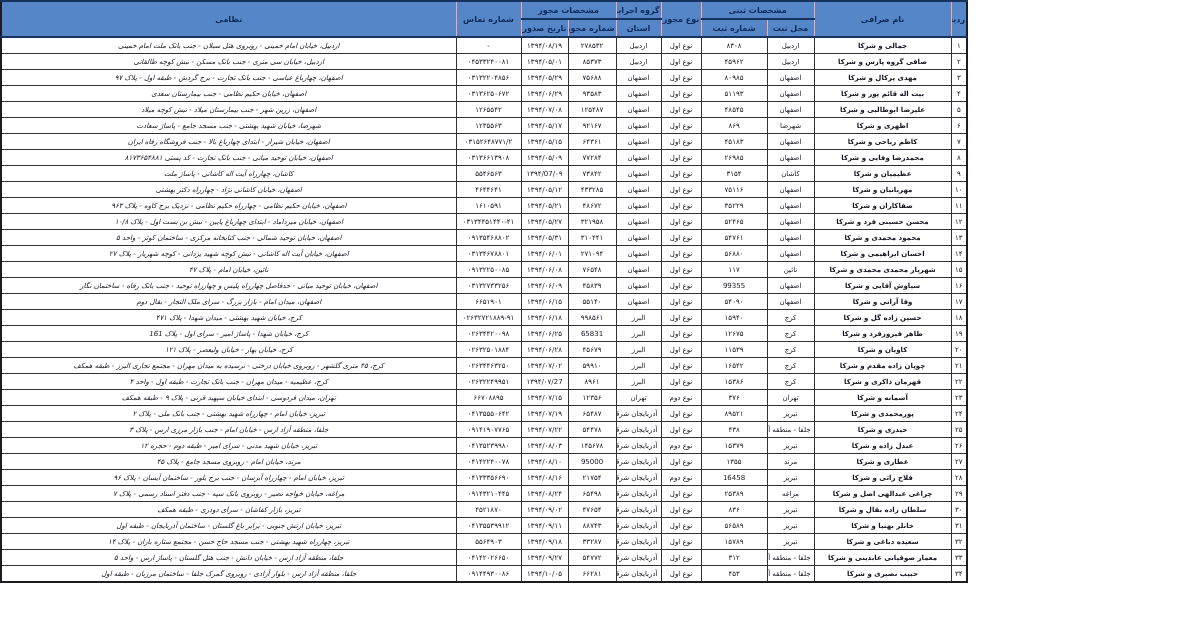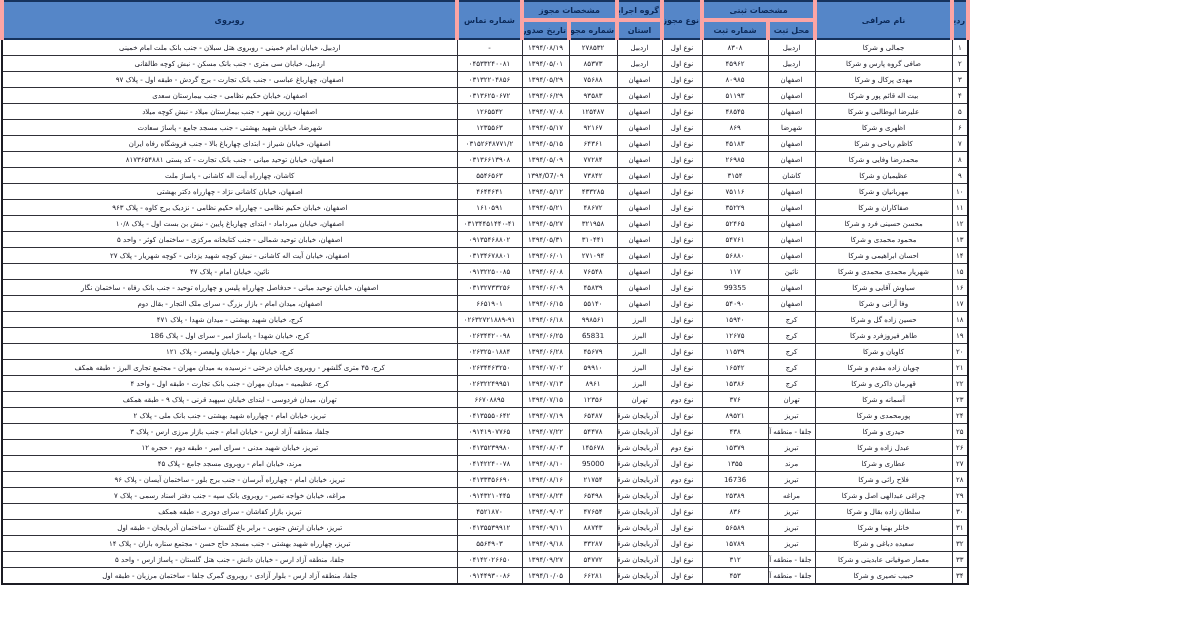--- a/index.html
+++ b/index.html
@@ -1,28 +1,28 @@
 <!DOCTYPE html>
 <html lang="fa"><head>
 <meta charset="utf-8">
 <style>
   html,body{margin:0;padding:0;background:#ffffff;}
   .canvas{position:relative;width:1200px;height:620px;background:#ffffff;overflow:hidden;
           font-family:"DejaVu Sans",sans-serif;}
   table.grid{position:absolute;top:0;left:0;width:966px;border-collapse:collapse;table-layout:fixed;
              direction:rtl;filter:blur(0.35px);}
   table.grid th{background:#5586c8;color:#0b2a5a;font-weight:bold;font-size:8px;line-height:9px;
-                border:4px solid #fca5a5;padding:0 1px;height:16px;overflow:hidden;white-space:nowrap;}
+                border:1px solid #fca5a5;padding:0 1px;height:16px;overflow:hidden;white-space:nowrap;}
   table.grid thead tr.h1 th{border-top:2px solid #16335e;}
   table.grid thead th{border-bottom:2px solid #16335e;}
   table.grid td{background:#ffffff;color:#141420;font-size:7px;line-height:8px;border:1px solid #303038;
                 padding:0 3px;height:15px;text-align:center;overflow:hidden;white-space:nowrap;}
   table.grid{border:2px solid #1c1c24;}
-  td.addr{text-align:center;}
-  td.c-name{font-weight:normal;}
+  td.addr{text-align:center;font-style:italic;}
+  td.c-name{font-weight:bold;}
 </style>
 </head>
 <body>
 
 <div class="canvas">
   <table class="grid" dir="rtl">
     <colgroup>
       <col style="width:16px">
         <col style="width:137px">
         <col style="width:47px">
@@ -36,21 +36,21 @@
     </colgroup>
     <thead>
       <tr class="h1">
         <th rowspan="2">ردیف</th>
         <th rowspan="2">نام صرافی</th>
         <th colspan="2">مشخصات ثبتی</th>
         <th rowspan="2">نوع مجوز</th>
         <th>گروه اجرایی</th>
         <th colspan="2">مشخصات مجوز</th>
         <th rowspan="2">شماره تماس</th>
-        <th rowspan="2">روبروی</th>
+        <th rowspan="2">نظامی</th>
       </tr>
       <tr class="h2">
         <th>محل ثبت</th>
         <th>شماره ثبت</th>
         <th>استان</th>
         <th>شماره مجوز</th>
         <th>تاریخ صدور</th>
       </tr>
     </thead>
     <tbody id="rows">
@@ -273,21 +273,21 @@
         <tr>
           <td>۱۹</td>
           <td class="c-name">طاهر فیروزفرد و شرکا</td>
           <td>کرج</td>
           <td>۱۲۶۷۵</td>
           <td>نوع اول</td>
           <td>البرز</td>
           <td>65831</td>
           <td>۱۳۹۴/۰۶/۲۵</td>
           <td>۰۲۶۳۴۴۲۰۰۹۸</td>
-          <td class="addr">کرج، خیابان شهدا - پاساژ امیر - سرای اول - پلاک 186</td>
+          <td class="addr">کرج، خیابان شهدا - پاساژ امیر - سرای اول - پلاک 161</td>
         </tr>
         <tr>
           <td>۲۰</td>
           <td class="c-name">کاویان و شرکا</td>
           <td>کرج</td>
           <td>۱۱۵۳۹</td>
           <td>نوع اول</td>
           <td>البرز</td>
           <td>۴۵۶۷۹</td>
           <td>۱۳۹۴/۰۶/۲۸</td>
@@ -307,21 +307,21 @@
           <td class="addr">کرج، ۴۵ متری گلشهر - روبروی خیابان درختی - نرسیده به میدان مهران - مجتمع تجاری البرز - طبقه همکف</td>
         </tr>
         <tr>
           <td>۲۲</td>
           <td class="c-name">قهرمان ذاکری و شرکا</td>
           <td>کرج</td>
           <td>۱۵۳۸۶</td>
           <td>نوع اول</td>
           <td>البرز</td>
           <td>۸۹۶۱</td>
-          <td>۱۳۹۴/۰۷/۱۳</td>
+          <td>۱۳۹۴/۰۷/27</td>
           <td>۰۲۶۳۲۲۴۹۹۵۱</td>
           <td class="addr">کرج، عظیمیه - میدان مهران - جنب بانک تجارت - طبقه اول - واحد ۴</td>
         </tr>
         <tr>
           <td>۲۳</td>
           <td class="c-name">آسمانه و شرکا</td>
           <td>تهران</td>
           <td>۳۷۶</td>
           <td>نوع دوم</td>
           <td>تهران</td>
@@ -375,21 +375,21 @@
           <td>آذربایجان شرقی</td>
           <td>95000</td>
           <td>۱۳۹۴/۰۸/۱۰</td>
           <td>۰۴۱۴۲۲۴۰۰۷۸</td>
           <td class="addr">مرند، خیابان امام - روبروی مسجد جامع - پلاک ۴۵</td>
         </tr>
         <tr>
           <td>۲۸</td>
           <td class="c-name">فلاح راثی و شرکا</td>
           <td>تبریز</td>
-          <td>16736</td>
+          <td>16458</td>
           <td>نوع دوم</td>
           <td>آذربایجان شرقی</td>
           <td>۲۱۷۵۴</td>
           <td>۱۳۹۴/۰۸/۱۶</td>
           <td>۰۴۱۳۳۳۵۶۶۹۰</td>
           <td class="addr">تبریز، خیابان امام - چهارراه آبرسان - جنب برج بلور - ساختمان آیسان - پلاک ۹۶</td>
         </tr>
         <tr>
           <td>۲۹</td>
           <td class="c-name">چراغی عبدالهی اصل و شرکا</td>

